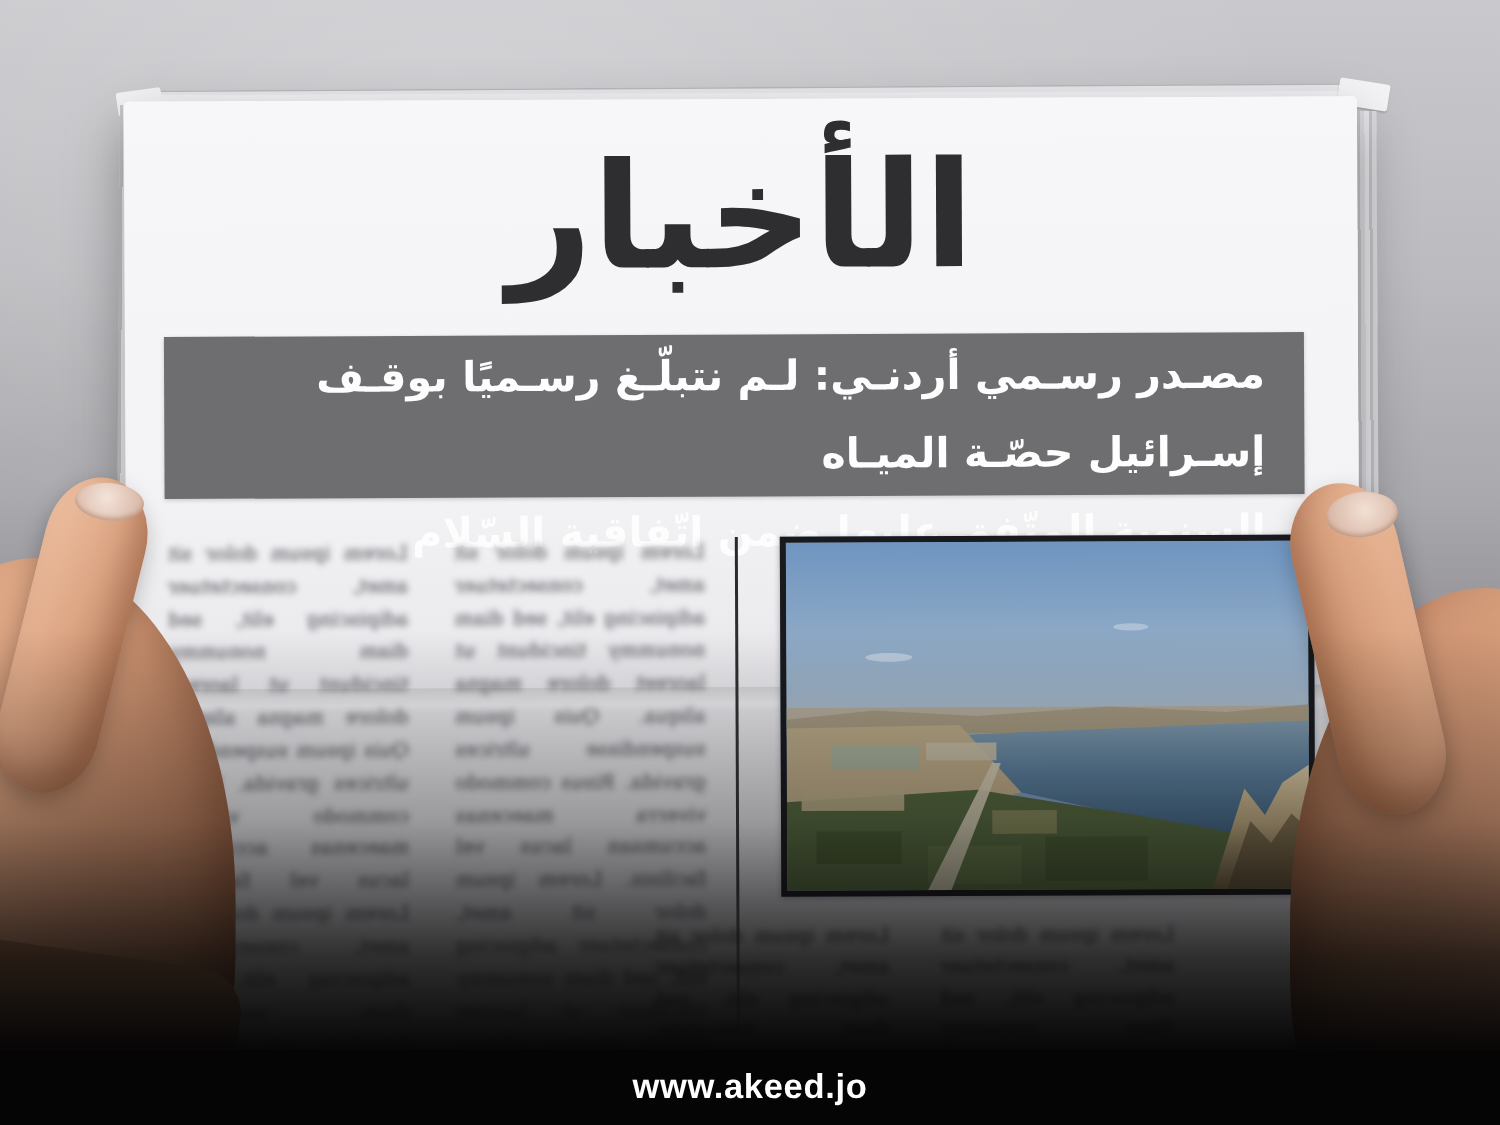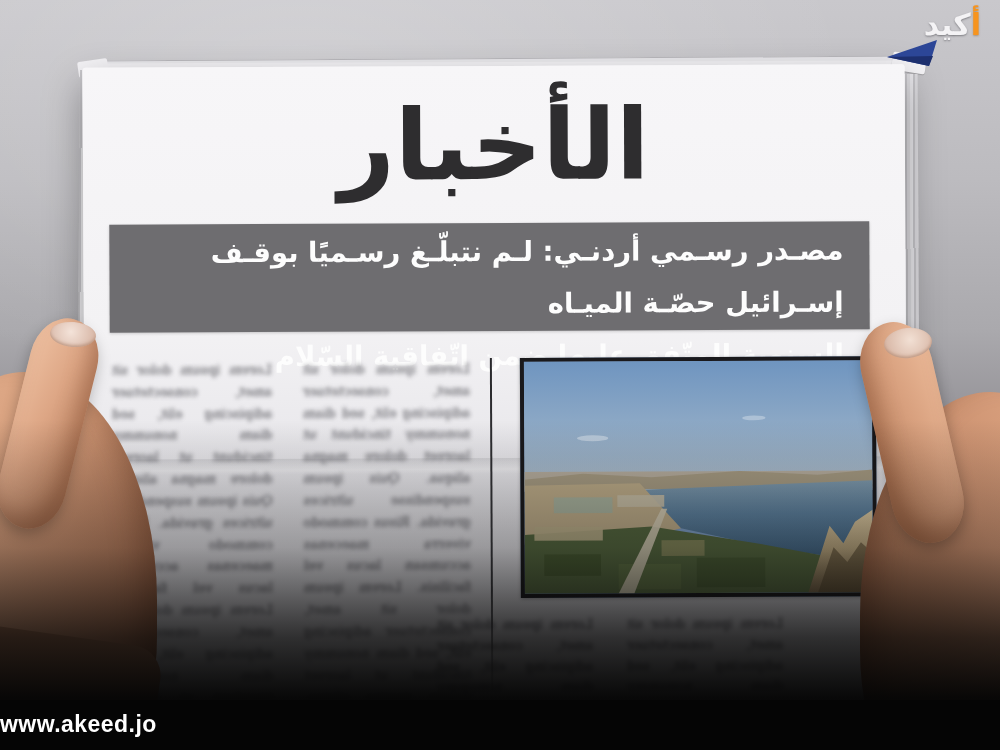--- a/index.html
+++ b/index.html
@@ -86,21 +86,21 @@
   
   .logo{position:absolute;left:883px;top:8px;width:104px;height:62px;z-index:5;}
   .logo-text{position:absolute;top:2px;right:6px;direction:rtl;font-size:30px;font-weight:bold;color:#f4f3f5;
     text-shadow:0 1px 2px rgba(70,70,75,.55);letter-spacing:.01em;line-height:1;}
   .logo-text .hl{color:#f7941e;text-shadow:0 1px 2px rgba(120,70,10,.4);}
   .logo-arrow{position:absolute;left:4px;top:32px;width:58px;height:28px;}
   
   .dark-overlay{position:absolute;left:0;top:0;width:1000px;height:750px;z-index:4;pointer-events:none;
     background:linear-gradient(180deg,rgba(5,5,5,0) 0%,rgba(5,5,5,0) 56%,rgba(5,5,5,.30) 73%,rgba(5,5,5,.78) 85%,rgba(5,5,5,.98) 93%,#050505 100%);}
   .footer{position:absolute;left:0;top:700px;width:1000px;height:50px;background:#050505;z-index:6;
-    line-height:48px;}
+    text-align:center;line-height:48px;}
   .footer-url{color:#ffffff;font-size:23px;font-weight:bold;font-family:"Liberation Sans","DejaVu Sans",sans-serif;letter-spacing:.02em;}
 </style>
 </head>
 <body>
 
 <div class="scene">
 
   <div class="page-strip1"></div>
   <div class="page-strip2"></div>
   <div class="corner-flare-left"></div>
@@ -170,25 +170,18 @@
   <div class="hand wrist-left"></div>
   <div class="hand thumb-left"></div>
   <div class="hand nail-left"></div>
 
   <div class="hand palm-right"></div>
   <div class="hand thumb-right"></div>
   <div class="hand nail-right"></div>
 
   <div class="dark-overlay"></div>
 
-  <div class="logo">
-    <div class="logo-text"><span class="hl">أ</span><span>كيد</span></div>
-    <svg class="logo-arrow" viewBox="0 0 58 28">
-      <polygon points="0,17 50,0 42,26" fill="#2c4697"></polygon>
-      <polygon points="0,17 42,26 46,16" fill="#1d2f6e"></polygon>
-    </svg>
-  </div>
 
   <div class="footer">
     <span class="footer-url">www.akeed.jo</span>
   </div>
 
 </div>
 
 </body></html>

